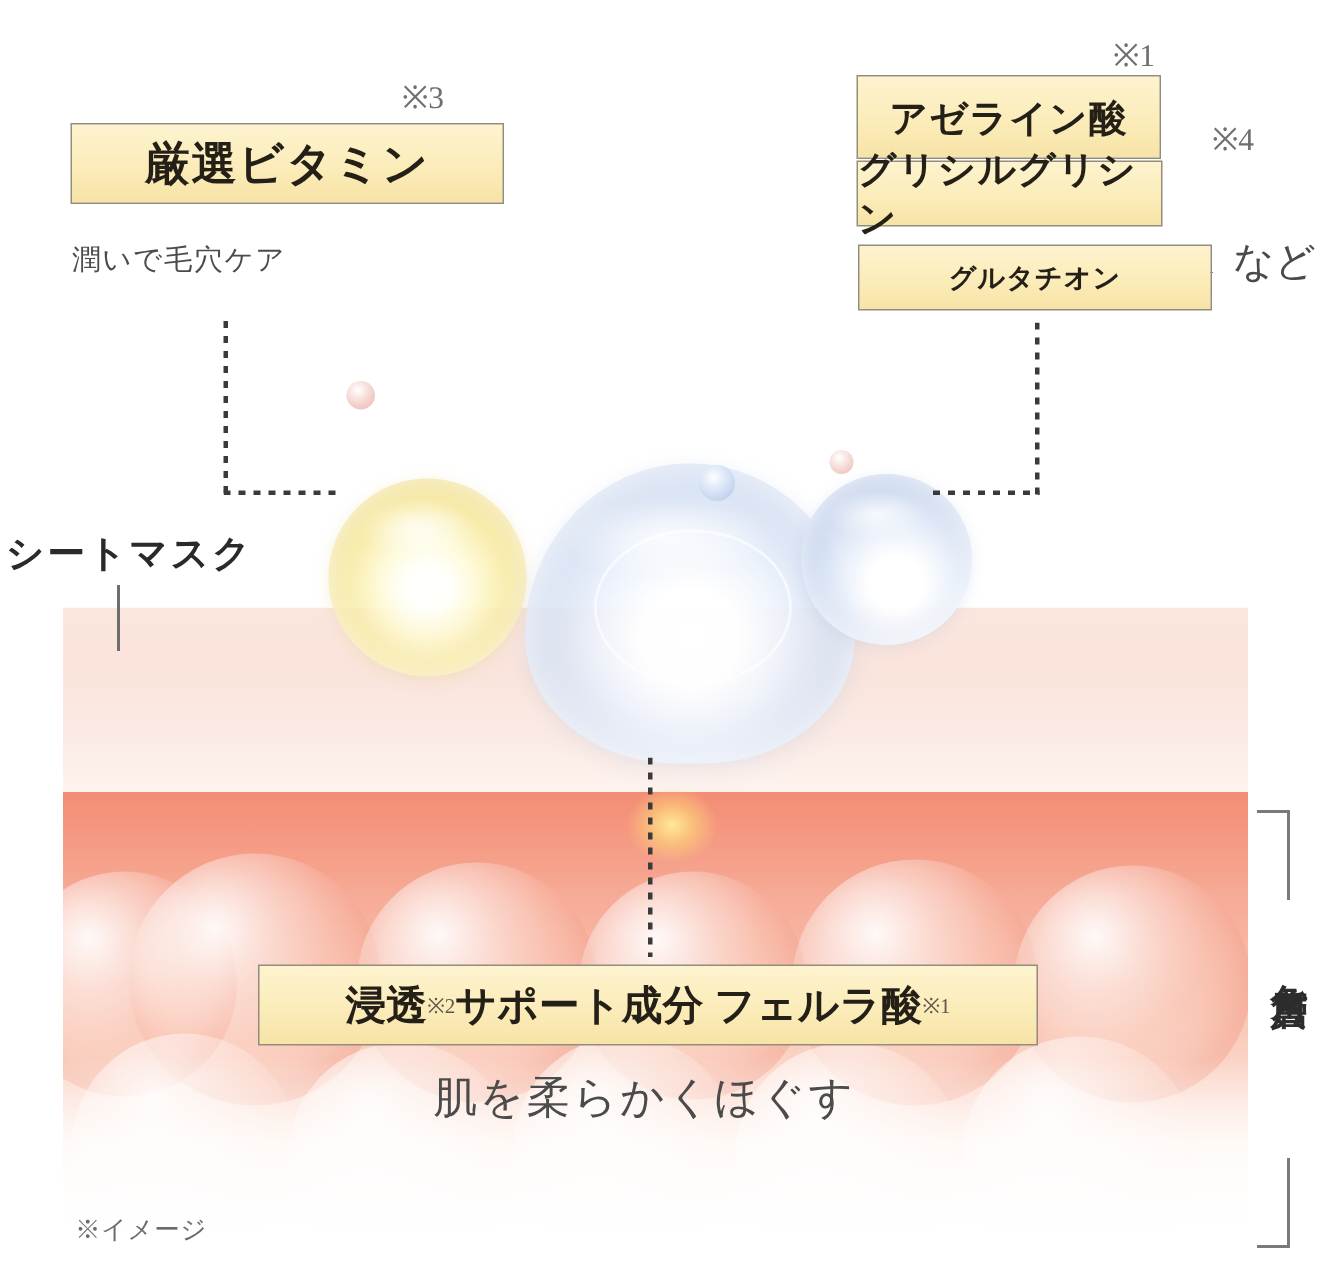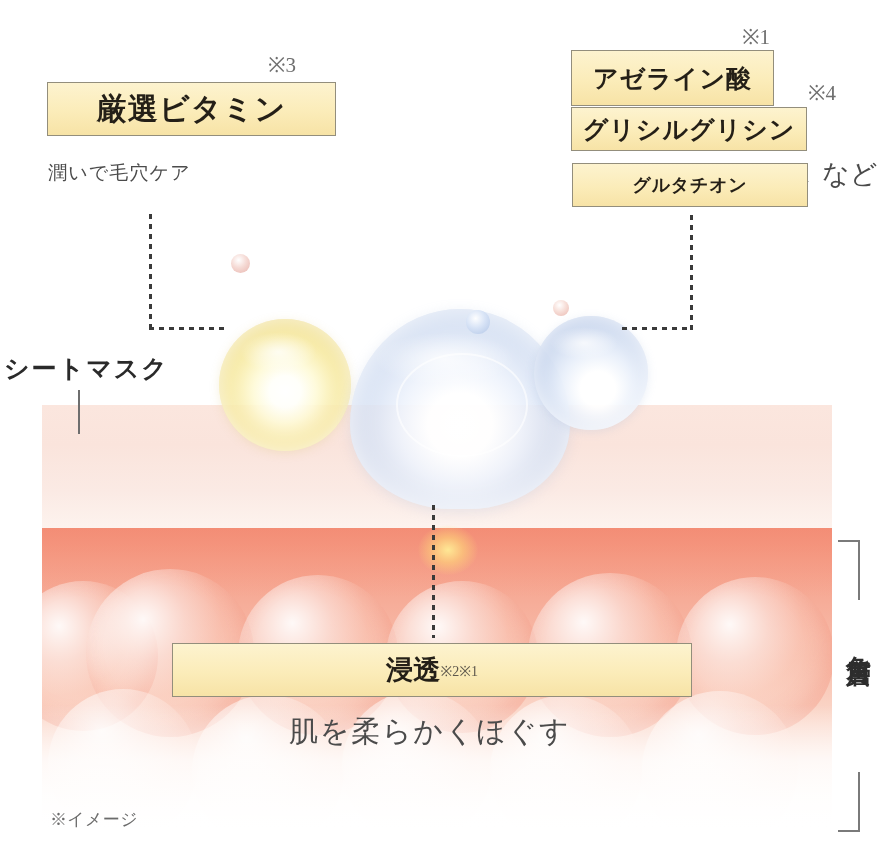--- a/index.html
+++ b/index.html
@@ -123,21 +123,21 @@
     border:1.5px solid #938e7c;
     background:linear-gradient(180deg,#fdf3cf 0%,#fbecb9 55%,#f7e3a6 100%);
     display:flex;align-items:center;justify-content:center;
     color:#241f17;
     font-weight:700;
     letter-spacing:.04em;
     font-family:"Liberation Serif","DejaVu Serif",serif;
   }
   #box-vitamin{left:11px;top:82px;width:289px;height:54px;font-size:30px;margin-left:36px;}
   #box-azelaic{left:571px;top:50px;width:203px;height:56px;font-size:25px;}
-  #box-glycyl{left:571px;top:107px;width:236px;height:44px;font-size:25px;}
+  #box-glycyl{left:571px;top:107px;width:204px;height:44px;font-size:25px;}
   #box-glutathione{left:572px;top:163px;width:236px;height:44px;font-size:18px;}
   #box-ferulic{
     left:172px;top:643px;width:520px;height:54px;font-size:27px;
     letter-spacing:.01em;
   }
   .sup{
     font-size:.52em;vertical-align:super;font-weight:400;color:#5d574c;
     letter-spacing:0;
   }
 
@@ -266,20 +266,21 @@
   <div class="note" id="note-g4">※4</div>
   <div class="tagbox" id="box-glycyl">グリシルグリシン</div>
 
   <div class="note" id="note-gl1">※1</div>
   <div class="tagbox" id="box-glutathione">グルタチオン</div>
   <div id="nado">など</div>
 
   <div class="tagbox" id="box-ferulic">
     <span>浸透</span>
       <span class="sup">※2</span>
+      <span>サポート成分 フェルラ酸</span>
       <span class="sup">※1</span>
   </div>
   <div class="caption" id="cap-soft">肌を柔らかくほぐす</div>
 
   <div class="caption" id="cap-sheet">シートマスク</div>
   <div class="bracket"></div>
   <div class="bracket-mask"></div>
   <div id="cap-corneum">角質層</div>
 
   <div class="caption" id="cap-image">※イメージ</div>

